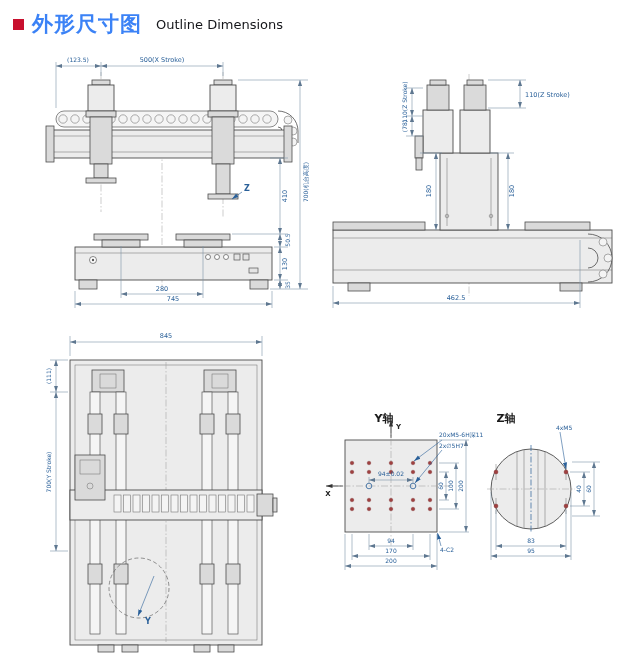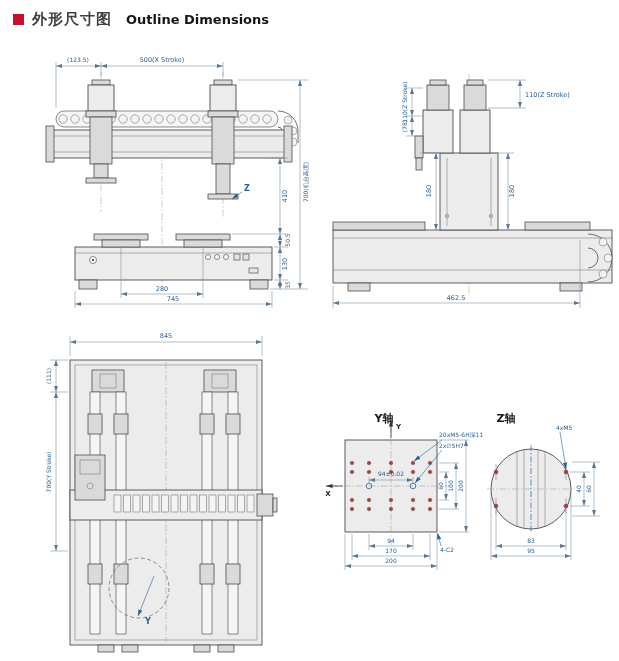--- a/index.html
+++ b/index.html
@@ -3,22 +3,22 @@
 <meta charset="utf-8">
 <style>
   * { box-sizing: border-box; }
   html,body { margin:0; padding:0; }
   body {
     width:619px; height:661px; position:relative; overflow:hidden;
     background:#ffffff; font-family:"DejaVu Sans", sans-serif;
   }
   .hdr { position:absolute; left:13px; top:10px; display:flex; align-items:center; }
   .bullet { width:11px; height:11px; background:#c8102e; display:inline-block; margin-right:8px; }
-  .t-cn { font-size:15px; font-weight:bold; color:#404040; letter-spacing:1px; }
-  .t-en { font-size:13px; font-weight:bold; color:#15161a; margin-left:14px; }
+  .t-cn { font-size:21px; font-weight:bold; color:#3b82f6; letter-spacing:1px; }
+  .t-en { font-size:13px; font-weight:normal; color:#15161a; margin-left:14px; }
   svg.view { position:absolute; overflow:visible; }
   svg text { font-family:"DejaVu Sans", sans-serif; }
   .d   { font-size:6.5px; fill:#2a6099; }
   .d6  { font-size:6px;  fill:#2a6099; }
   .dz  { font-size:8px;  fill:#2a6099; font-weight:bold; }
   .dk  { font-size:7px;  fill:#222; font-weight:bold; }
   .ttl { font-size:11px; fill:#1a1a1a; font-weight:bold; }
   .part { fill:#ececec; stroke:#4c4c4c; stroke-width:0.9; }
   .p2   { fill:#dadada; stroke:#4c4c4c; stroke-width:0.8; }
   .p3   { fill:#f5f5f5; stroke:#5a5a5a; stroke-width:0.7; }

